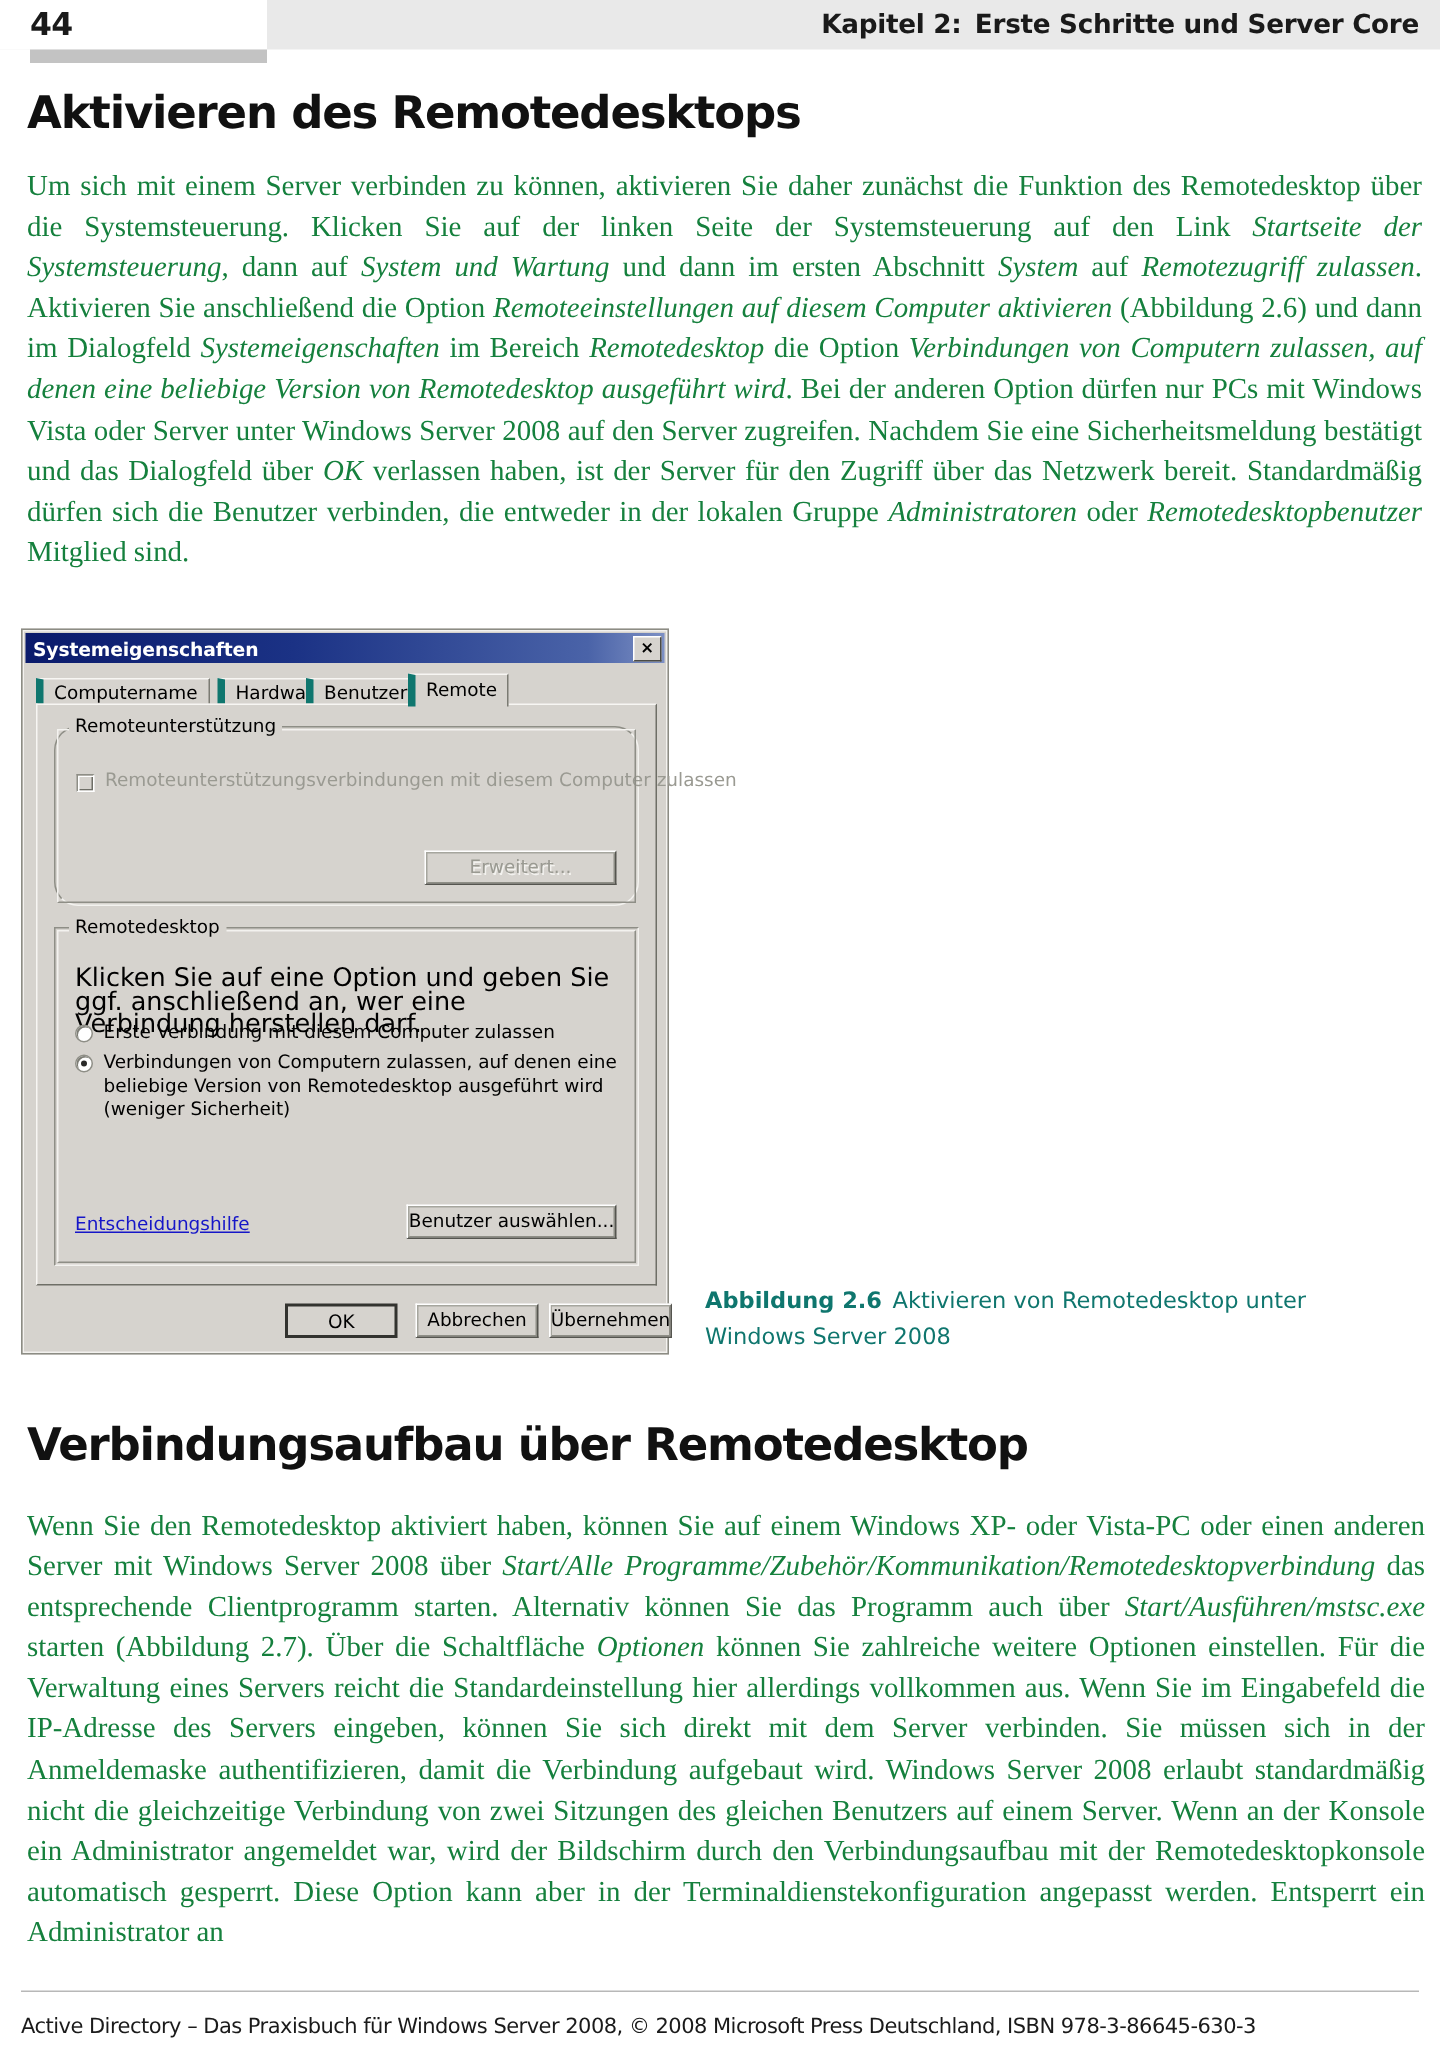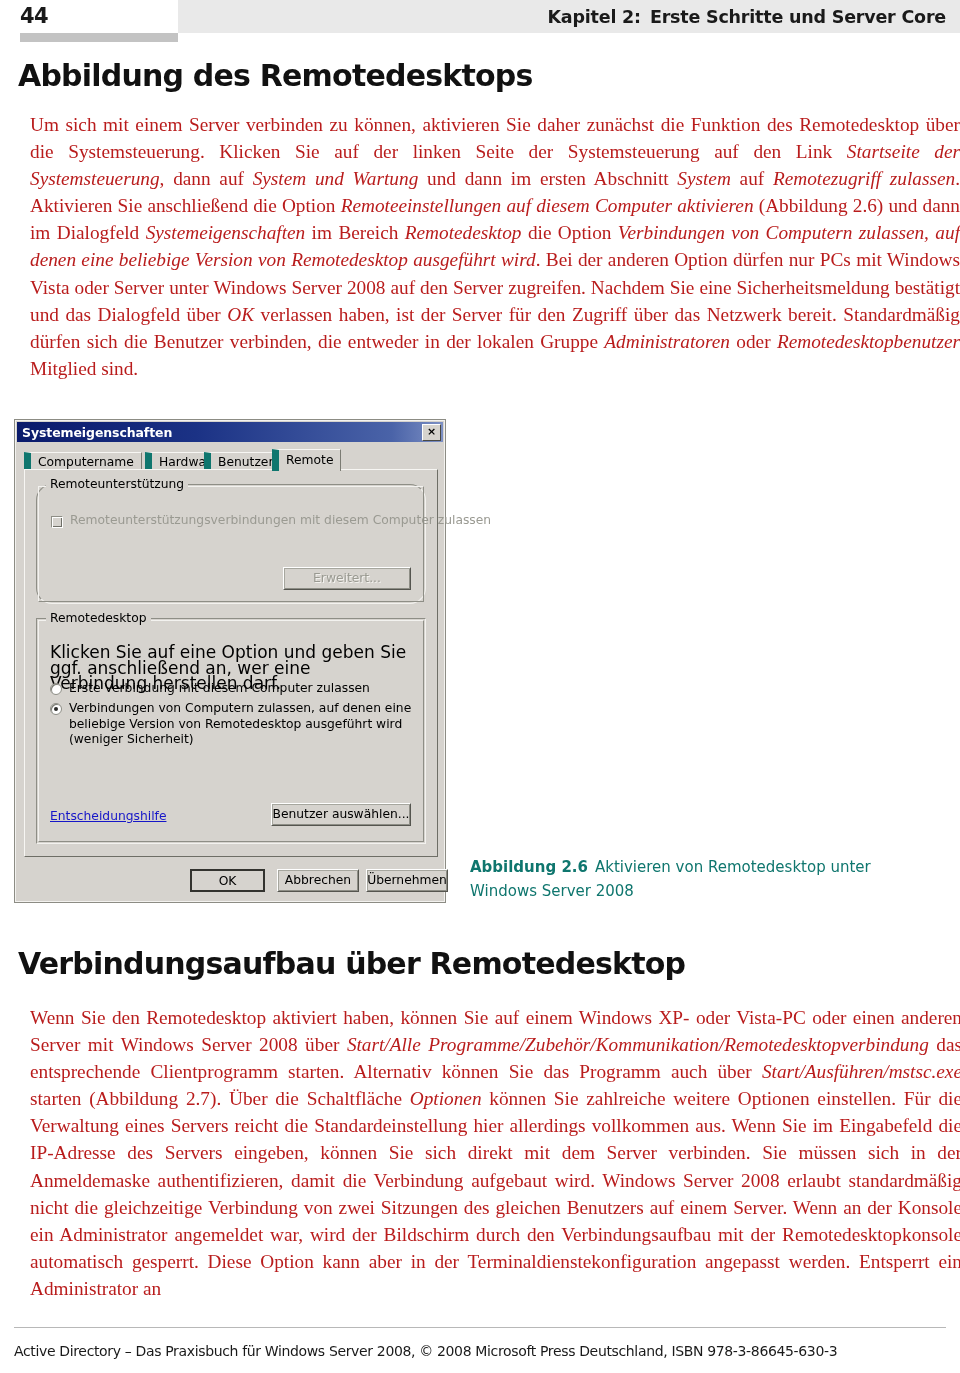--- a/index.html
+++ b/index.html
@@ -82,24 +82,23 @@
   #heading-1 { left: 18px; top: 58px; }
   #heading-2 { left: 18px; top: 946px; }
 
   
   .body-block {
     position: absolute;
     font-size: 19.3px;
     line-height: 27.1px;
     text-align: justify;
     text-justify: inter-word;
-    color: #b91c1c;
+    color: #15803d;
     -webkit-hyphens: none;
     hyphens: none;
-    margin-left: 12px;
   }
   #para-1 { left: 18px; top: 111px; width: 930px; }
   #para-2 { left: 18px; top: 1004px; width: 932px; }
   .body-block i { font-style: italic; }
 
   
   .figure-wrap {
     position: absolute;
     left: 14px; top: 419px;
     width: 432px;
@@ -158,21 +157,21 @@
   }
   .tab {
     position: absolute;
     top: 3px;
     height: 18px;
     padding: 0 7px;
     font-size: 12.3px;
     line-height: 18px;
     color: #000;
     background: #d6d3ce;
-    border-left: 7px solid #0f766e;
+    border-left: 5px solid #0f766e;
     border-top: 1px solid #f7f6f3;
     border-right: 1px solid #7b7b73;
     white-space: nowrap;
     cursor: pointer;
     box-sizing: border-box;
   }
   .tab.active {
     top: 0;
     height: 22px;
     line-height: 21px;
@@ -377,21 +376,21 @@
   <div class="header-band"></div>
   <div class="header-pagebox">
     <div class="header-pagenum">44</div>
   </div>
   <div class="header-underbar"></div>
   <div class="header-title">
     <span>Kapitel 2:</span><span class="chap-sep"></span><span>Erste Schritte und Server Core</span>
   </div>
 </div>
 
-<h1 class="sec-heading" id="heading-1">Abbildung des Remotedesktops</h1>
+<h1 class="sec-heading" id="heading-1">Aktivieren des Remotedesktops</h1>
 
 <div class="body-block" id="para-1"><span>Um sich mit einem Server verbinden zu können, aktivieren Sie daher zunächst die Funktion des Remotedesktop über die Systemsteuerung. Klicken Sie auf der linken Seite der Systemsteuerung auf den Link </span><i>Startseite der Systemsteuerung</i><span>, dann auf </span><i>System und Wartung</i><span> und dann im ersten Abschnitt </span><i>System</i><span> auf </span><i>Remotezugriff zulassen</i><span>. Aktivieren Sie anschließend die Option </span><i>Remoteeinstellungen auf diesem Computer aktivieren</i><span> (Abbildung 2.6) und dann im Dialogfeld </span><i>Systemeigenschaften</i><span> im Bereich </span><i>Remotedesktop</i><span> die Option </span><i>Verbindungen von Computern zulassen, auf denen eine beliebige Version von Remotedesktop ausgeführt wird</i><span>. Bei der anderen Option dürfen nur PCs mit Windows Vista oder Server unter Windows Server 2008 auf den Server zugreifen. Nachdem Sie eine Sicherheitsmeldung bestätigt und das Dialogfeld über </span><i>OK</i><span> verlassen haben, ist der Server für den Zugriff über das Netzwerk bereit. Standardmäßig dürfen sich die Benutzer verbinden, die entweder in der lokalen Gruppe </span><i>Administratoren</i><span> oder </span><i>Remotedesktopbenutzer</i><span> Mitglied sind.</span></div>
 
 <div class="figure-wrap">
   <div class="win-dialog">
 
     <div class="win-titlebar">
       <span class="win-title-text">Systemeigenschaften</span>
       <div class="win-close">×</div>
     </div>

